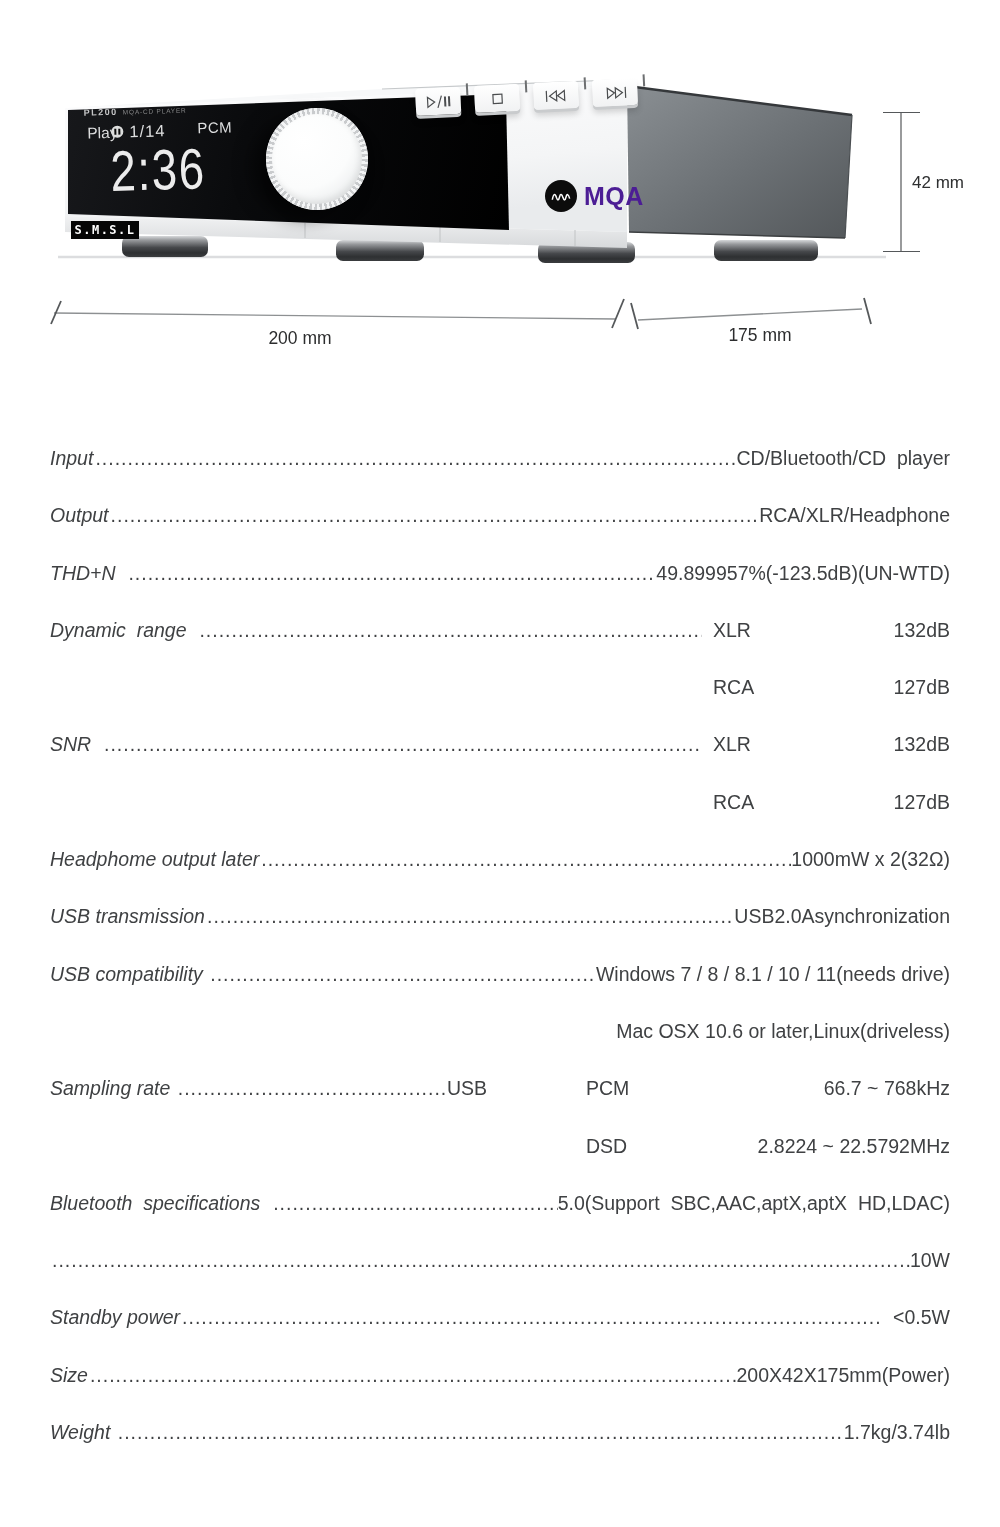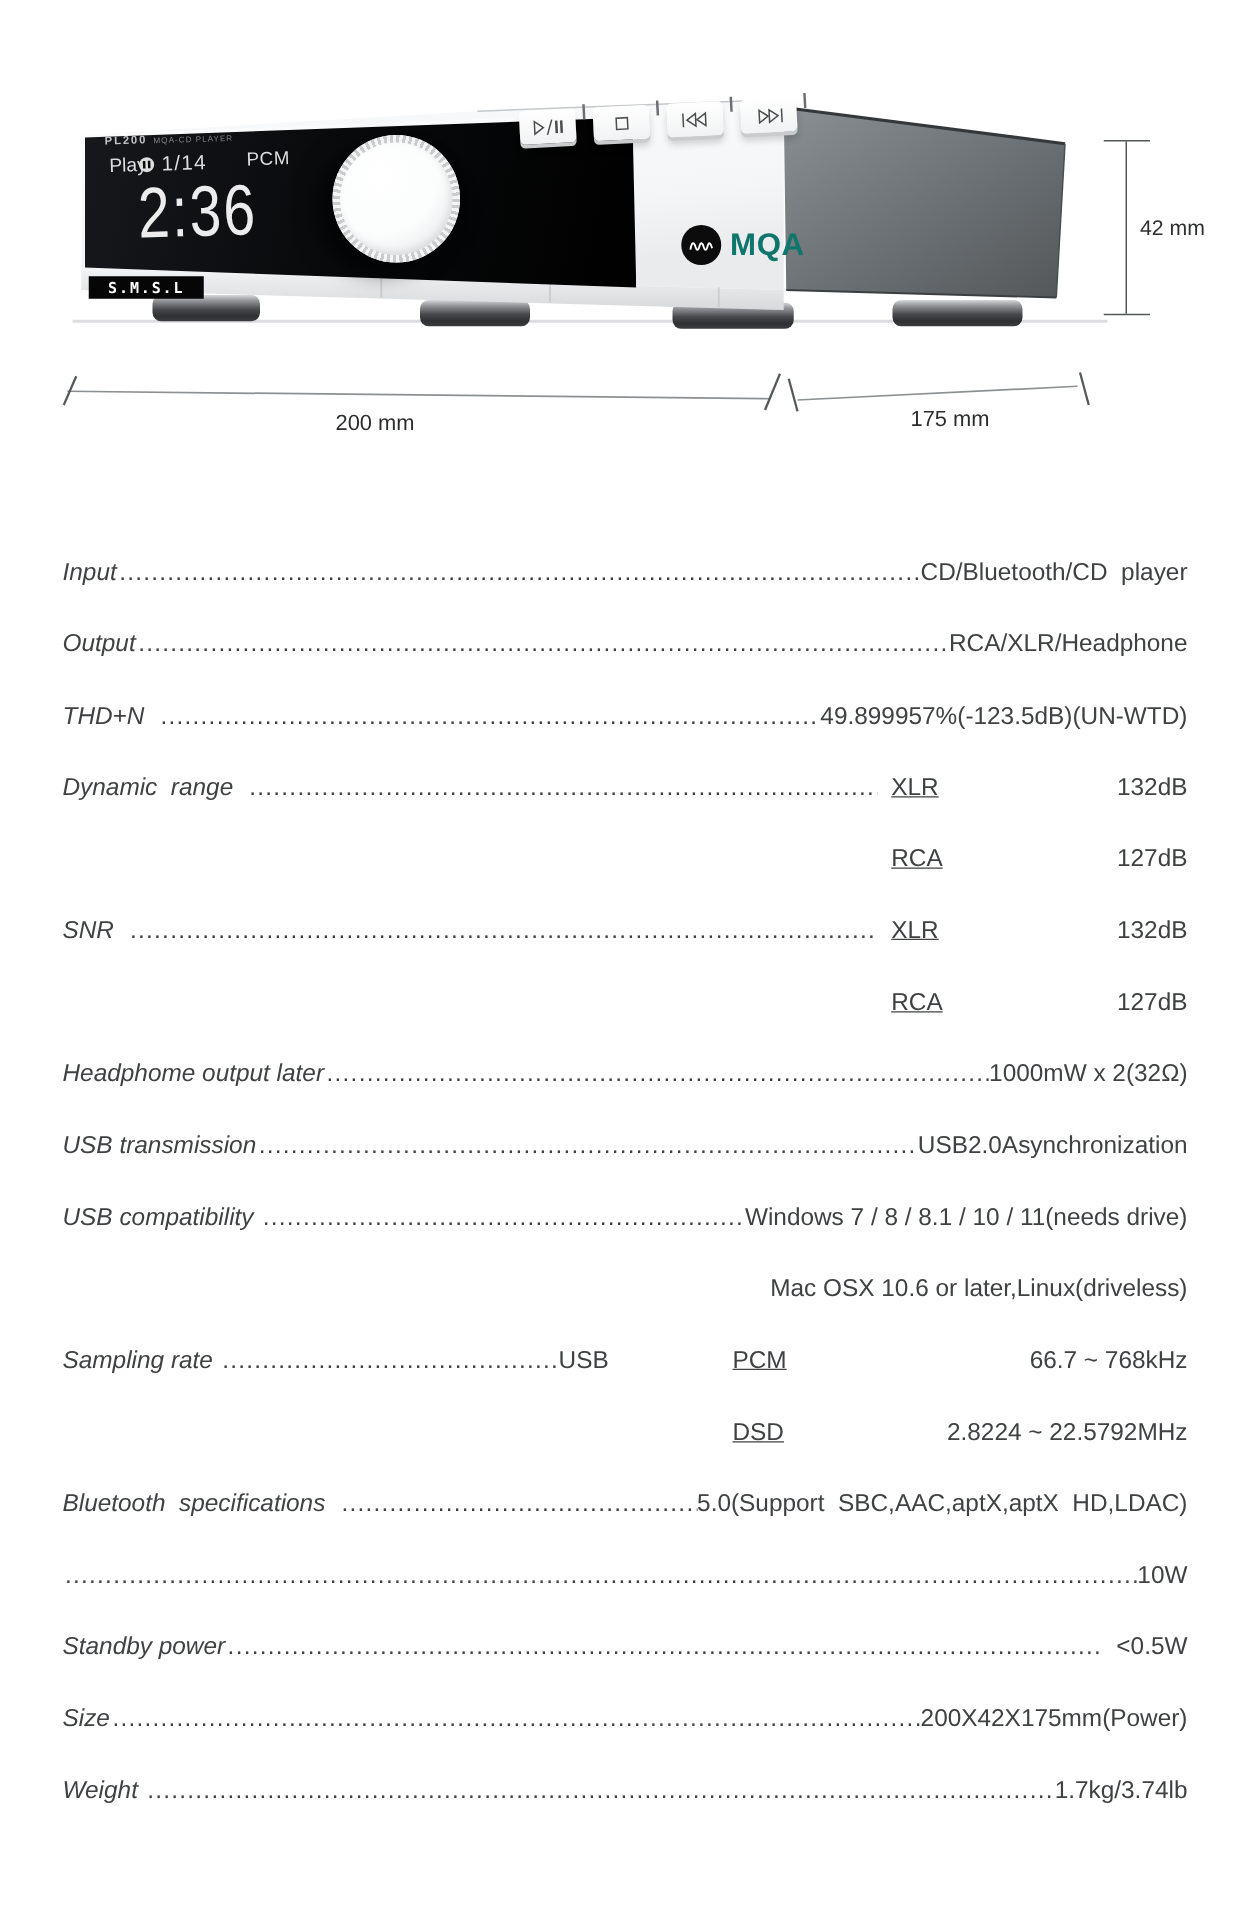--- a/index.html
+++ b/index.html
@@ -40,36 +40,36 @@
         transform:rotate(-2.9deg);transform-origin:left top;}
   .key{width:45px;height:27px;border-radius:4px;flex:0 0 auto;
        background:linear-gradient(180deg,#ffffff 0%,#f1f2f3 100%);
        box-shadow:0 3px 0 #c9cbcd,0 6px 6px rgba(0,0,0,.16);
        display:flex;align-items:center;justify-content:center;}
   .tick{width:2px;height:12px;background:#6d6f71;margin-top:-3px;flex:0 0 auto;}
 
   .mqa{position:absolute;left:545px;top:180px;display:flex;align-items:center;gap:7px;}
   .mqa-circle{width:32px;height:32px;border-radius:50%;background:#0c0c0c;
        display:flex;align-items:center;justify-content:center;}
-  .mqa-text{font-size:25px;font-weight:600;color:#0f766e;letter-spacing:.5px;}
-
-  .brand-badge{position:absolute;left:71px;top:221px;width:92px;height:18px;background:#060606;
+  .mqa-text{font-size:25px;font-weight:600;color:#4c1d95;letter-spacing:.5px;}
+
+  .brand-badge{position:absolute;left:71px;top:221px;width:68px;height:18px;background:#060606;
        color:#fff;display:flex;align-items:center;justify-content:center;
        font-family:"DejaVu Sans Mono",monospace;font-weight:700;font-size:12px;letter-spacing:1.5px;}
 
   
   .specs{position:absolute;left:50px;top:430px;width:900px;font-size:19.5px;color:#3f4143;font-weight:300;}
   .srow{position:relative;height:57.3px;line-height:57.3px;display:flex;white-space:pre;}
   .srow .label{flex:0 0 auto;font-style:italic;}
   .dots{flex:1 1 auto;overflow:hidden;white-space:nowrap;letter-spacing:1px;padding:0 2px;}
   .value{flex:0 0 auto;margin-left:auto;}
   .lead{display:flex;flex:0 0 652px;overflow:hidden;}
   .r-samp .lead{flex:0 0 437px;}
   .suffix{flex:0 0 auto;}
-  .mid{position:absolute;top:0;left:663px;text-decoration:underline;}
+  .mid{position:absolute;top:0;left:663px;}
   .r-samp .mid,.r-cont536 .mid{left:536px;}
 </style>
 </head>
 <body>
 
 <div class="photo">
 
   <svg class="chassis-svg" width="1000" height="420" viewBox="0 0 1000 420">
     <defs>
       <linearGradient id="gf" x1="0" y1="0" x2="0.4" y2="1">

